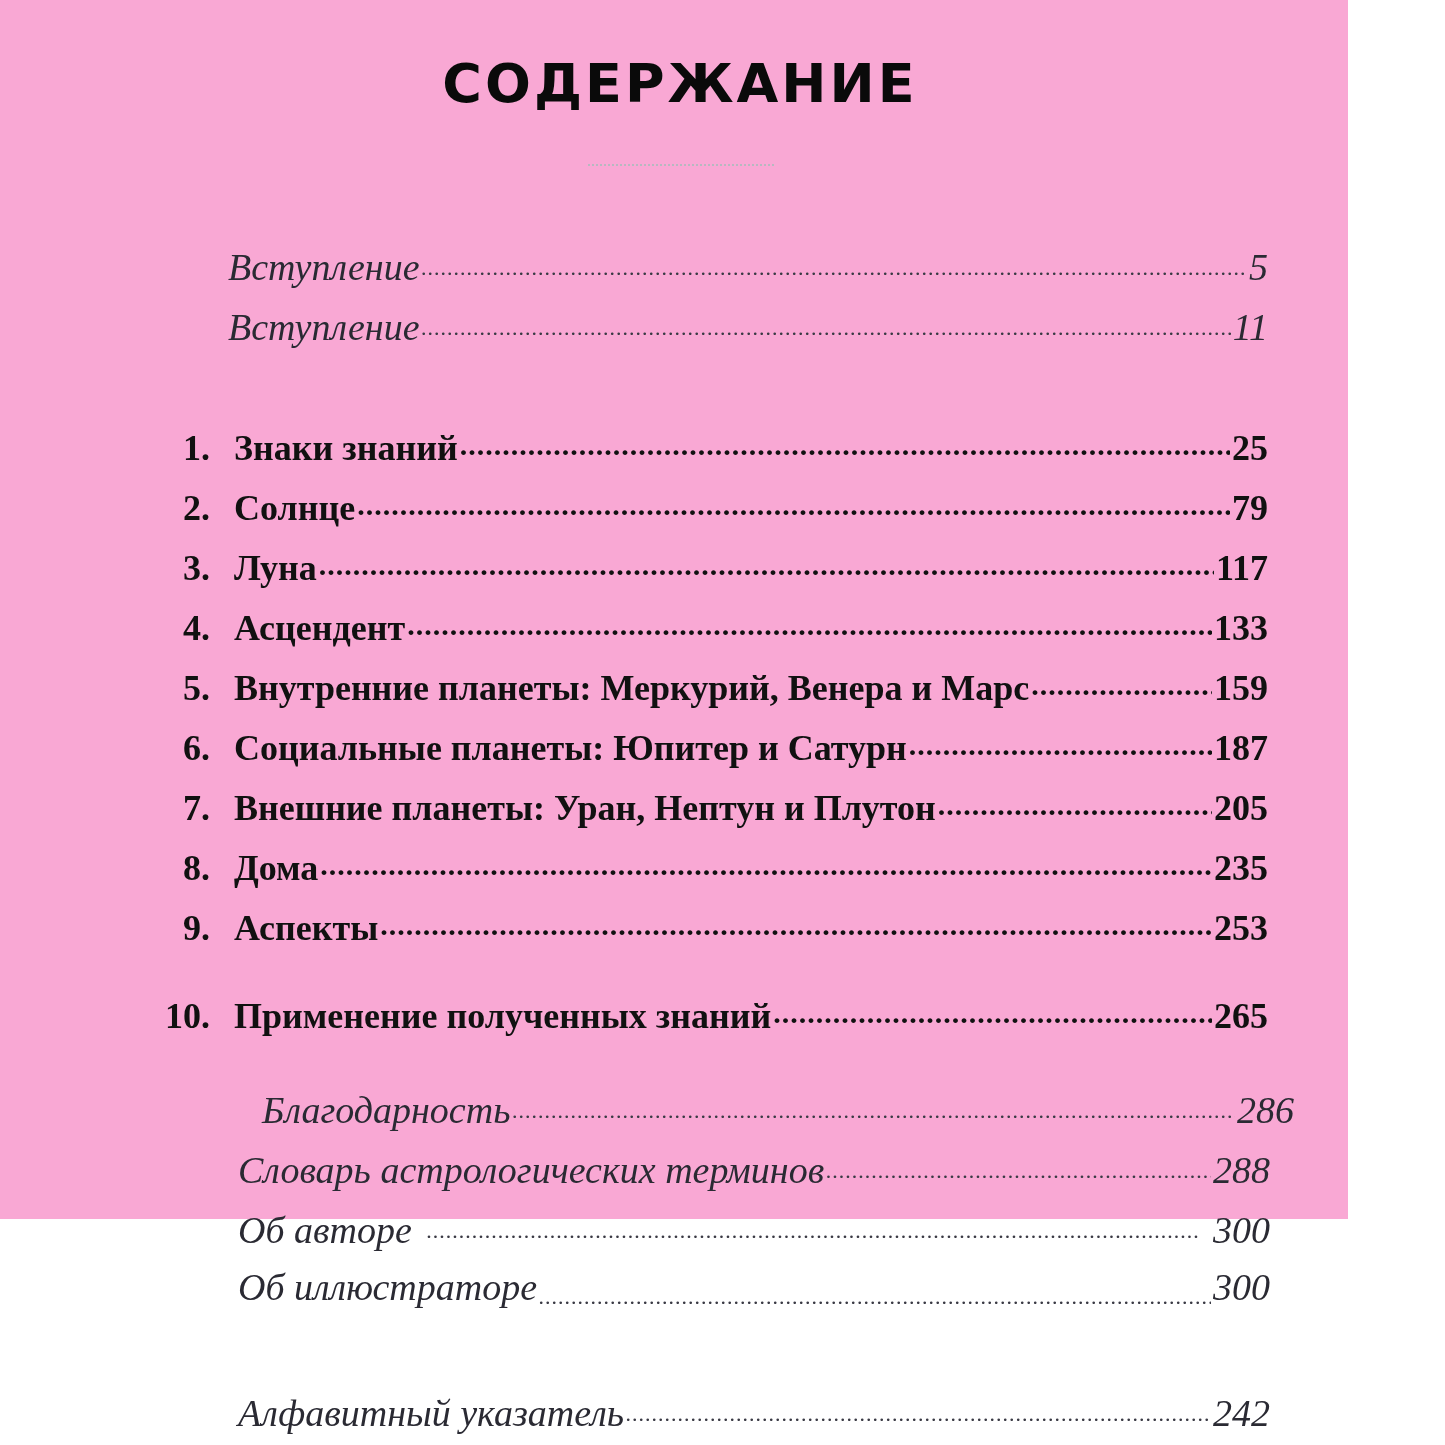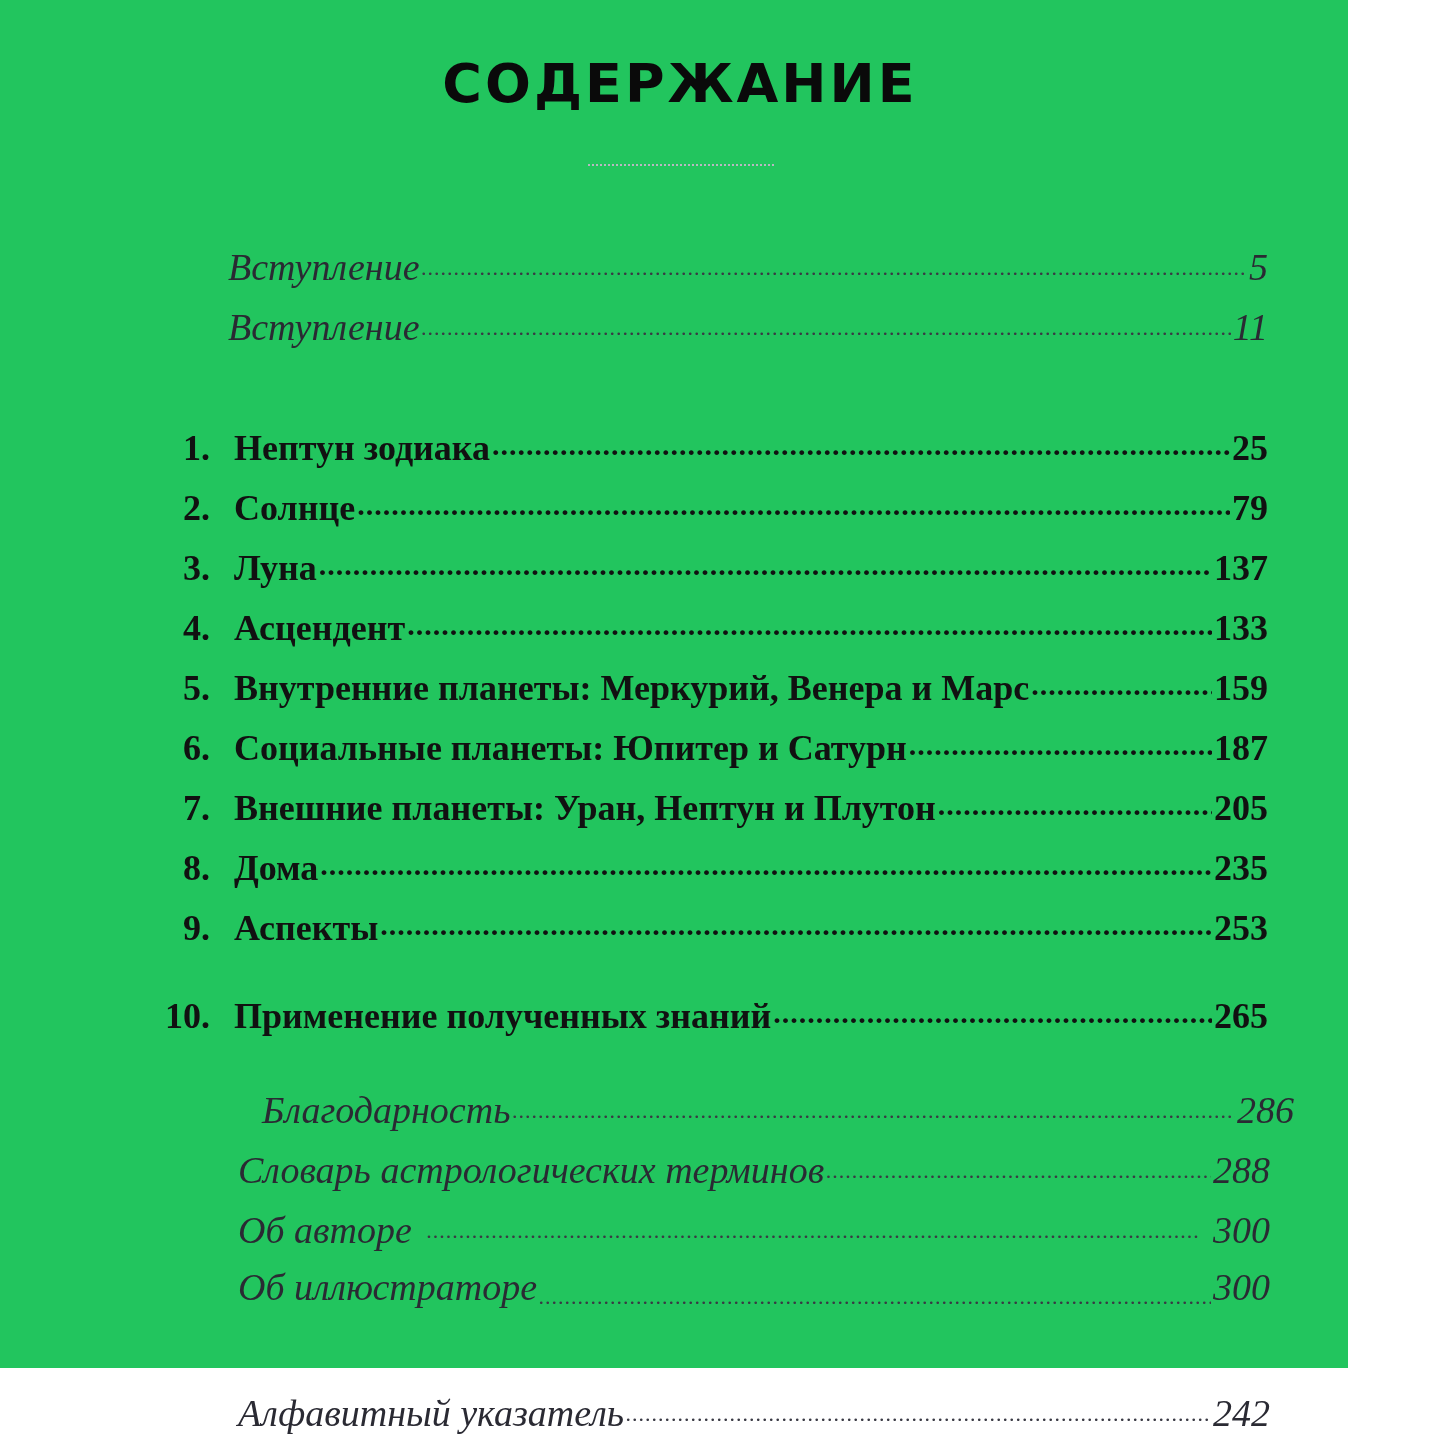--- a/index.html
+++ b/index.html
@@ -11,22 +11,22 @@
       width: 1445px;
       height: 1445px;
       position: relative;
       overflow: hidden;
     }
     .page {
       position: absolute;
       left: 0;
       top: 0;
       width: 1348px;
-      height: 1368px;
-      background: #22c55e;
+      height: 1219px;
+      background: #f9a8d4;
       color: #111;
     }
     .title {
       position: absolute;
       left: 0;
       width: 1360px;
       top: 52px;
       text-align: center;
       font-family: "DejaVu Sans", sans-serif;
       font-weight: bold;
@@ -122,35 +122,35 @@
     <span class="page-num">5</span>
   </div>
   <div class="toc-row italic front" style="top:302px;">
     <span class="label">Вступление</span>
     <span class="leader"></span>
     <span class="page-num">11</span>
   </div>
 
   <div class="toc-row chapter" style="top:424px;">
     <span class="num">1.</span>
-    <span class="label">Нептун зодиака</span>
+    <span class="label">Знаки знаний</span>
     <span class="leader"></span>
     <span class="page-num">25</span>
   </div>
   <div class="toc-row chapter" style="top:484px;">
     <span class="num">2.</span>
     <span class="label">Солнце</span>
     <span class="leader"></span>
     <span class="page-num">79</span>
   </div>
   <div class="toc-row chapter" style="top:544px;">
     <span class="num">3.</span>
     <span class="label">Луна</span>
     <span class="leader"></span>
-    <span class="page-num">137</span>
+    <span class="page-num">117</span>
   </div>
   <div class="toc-row chapter" style="top:604px;">
     <span class="num">4.</span>
     <span class="label">Асцендент</span>
     <span class="leader"></span>
     <span class="page-num">133</span>
   </div>
   <div class="toc-row chapter" style="top:664px;">
     <span class="num">5.</span>
     <span class="label">Внутренние планеты: Меркурий, Венера и Марс</span>

